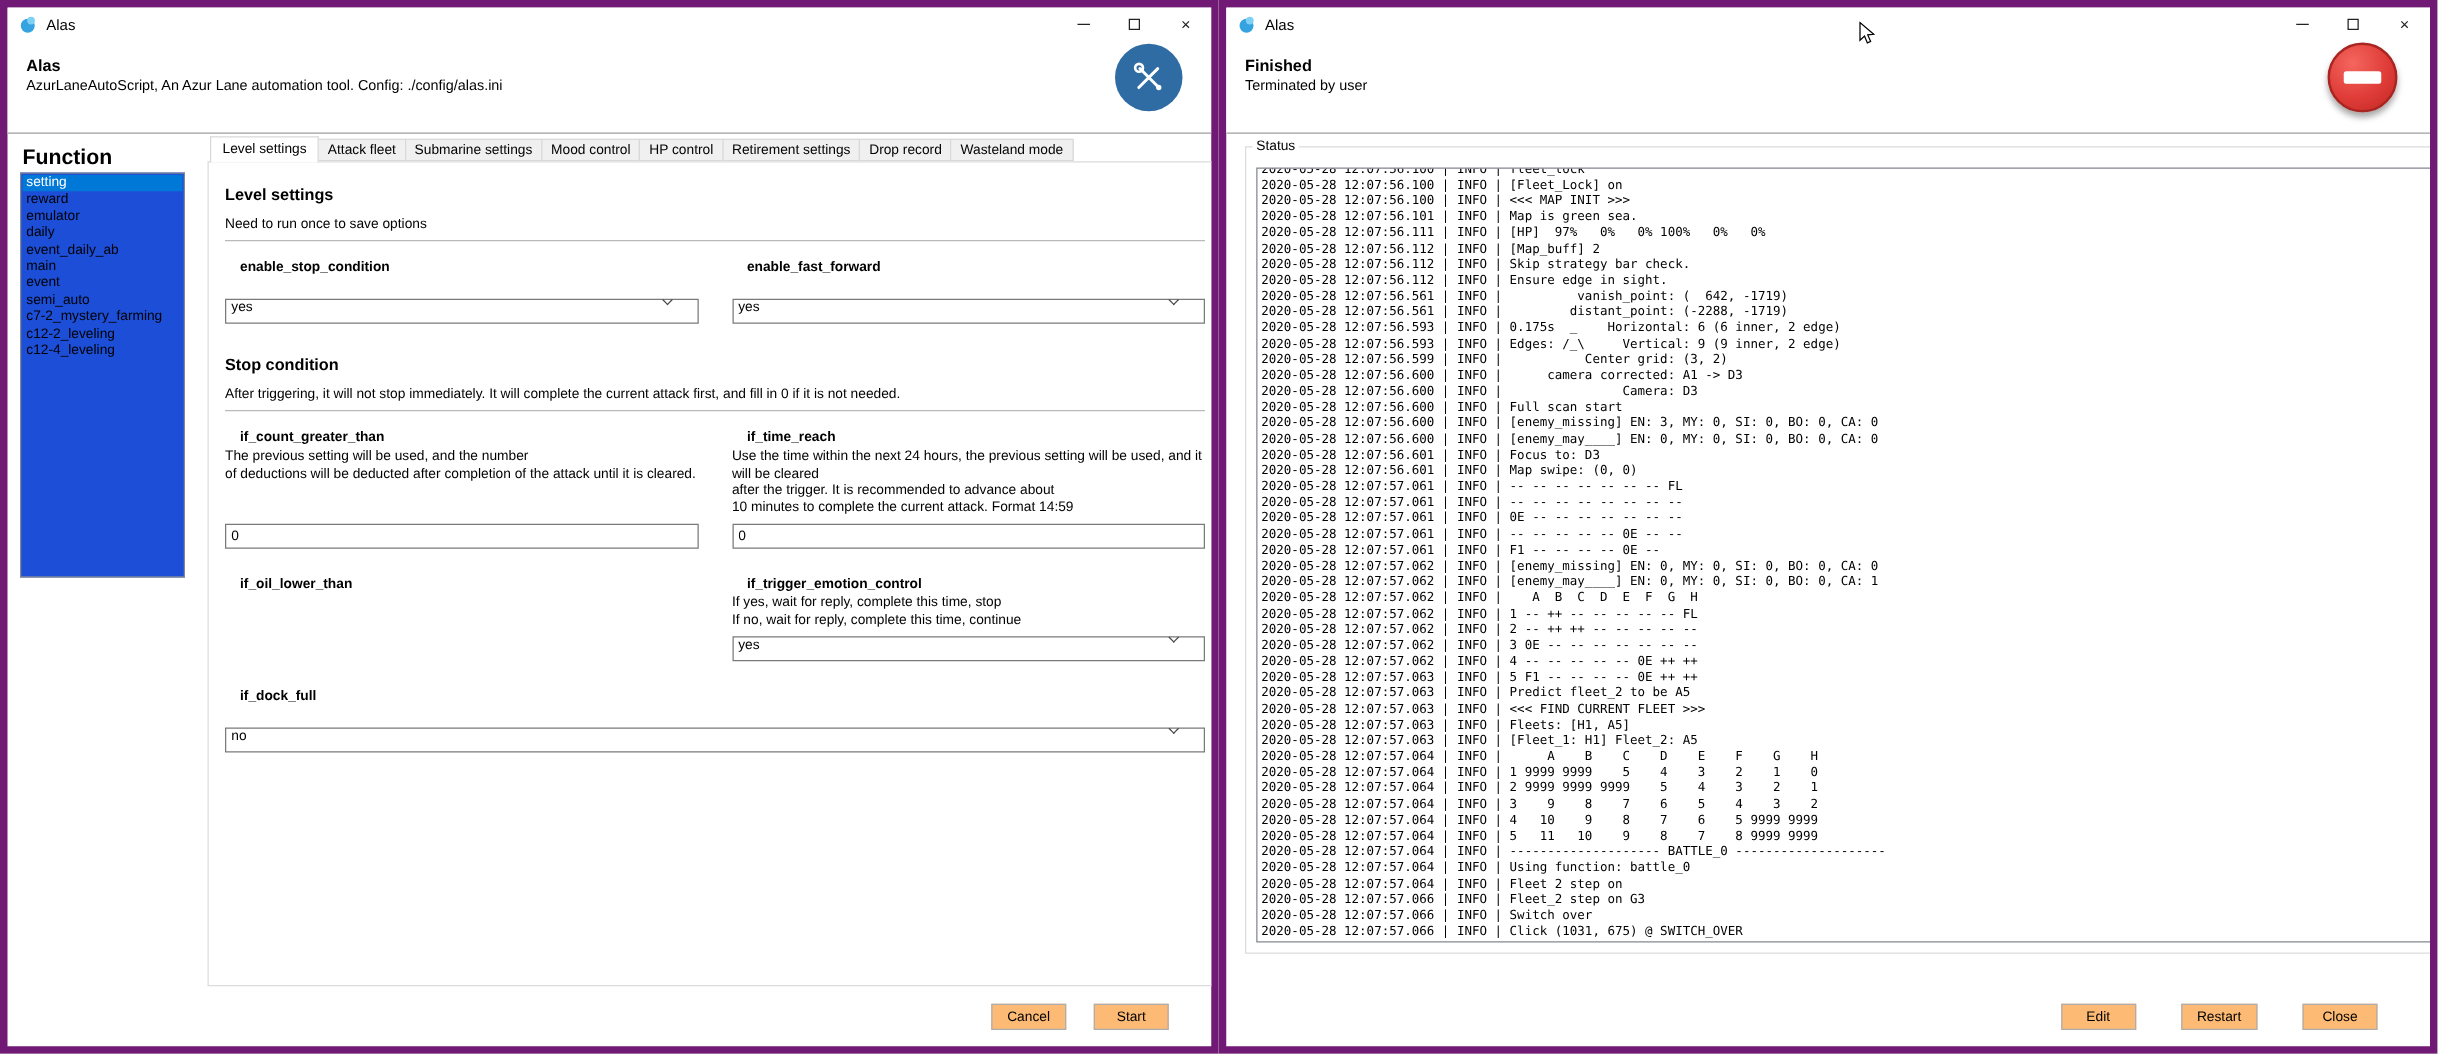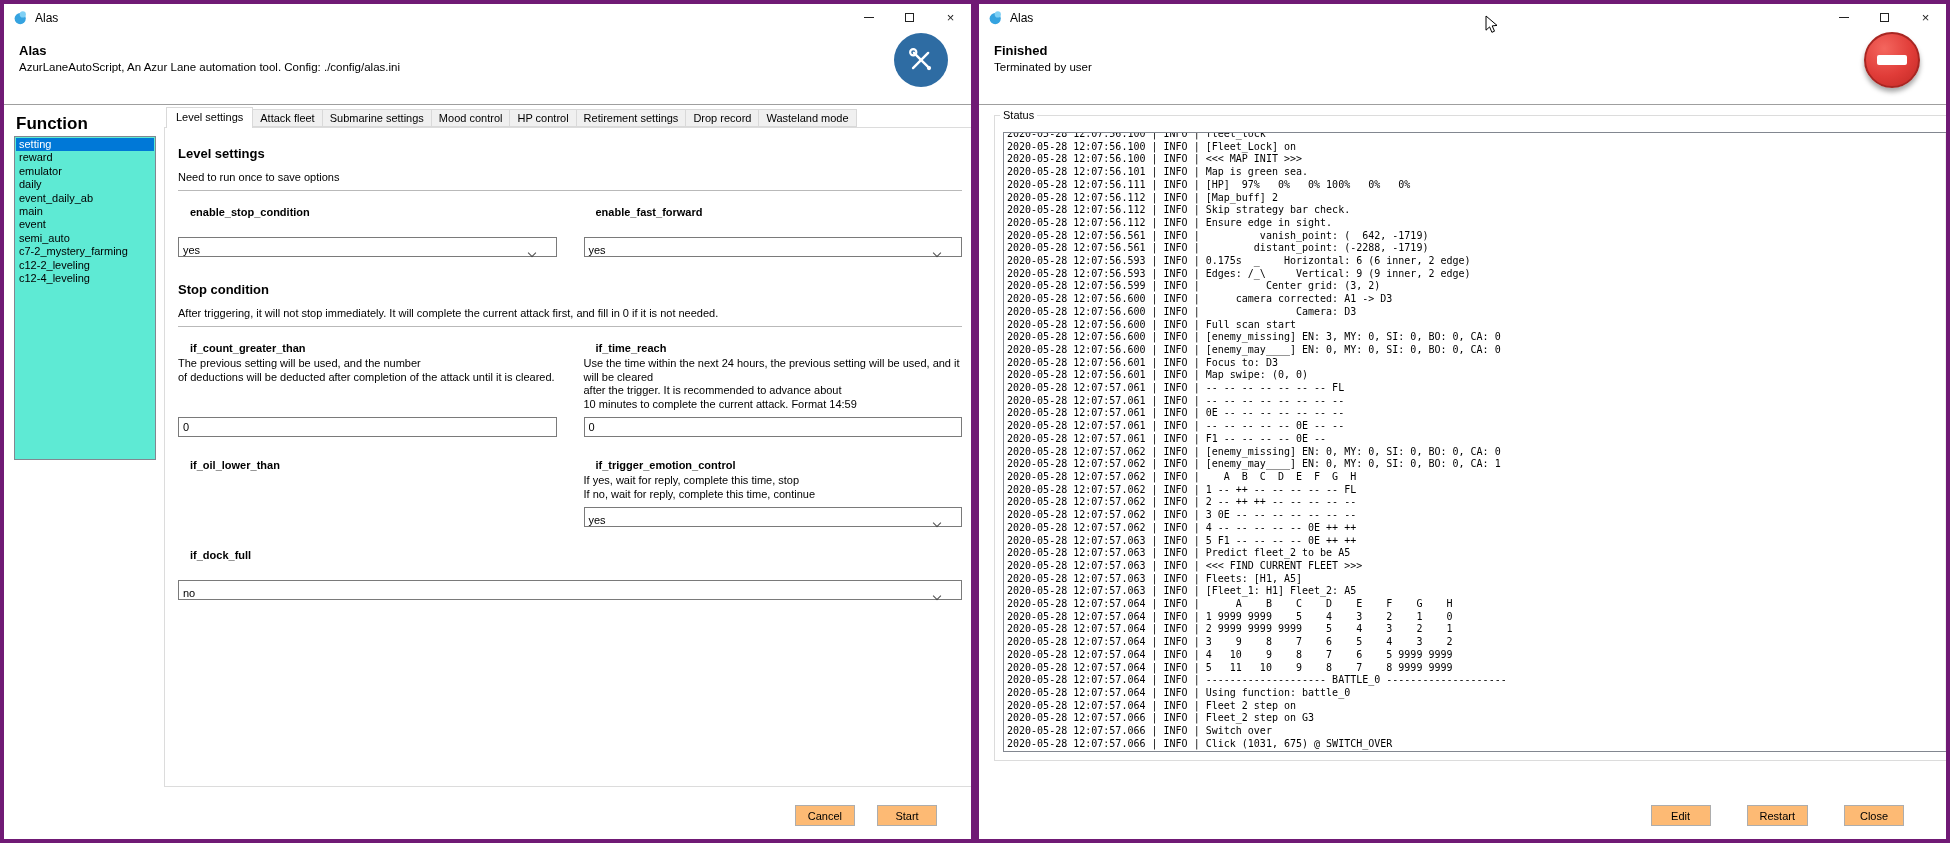--- a/index.html
+++ b/index.html
@@ -4,21 +4,21 @@
 <style>
   * { box-sizing: border-box; }
   html,body { margin:0; padding:0; }
   body {
     width:1950px; height:843px; position:relative;
     background:#8a8a8a;
     font-family:"Liberation Sans", sans-serif;
     color:#000;
     -webkit-font-smoothing:antialiased;
   }
-  .window { position:absolute; top:0; height:843px; width:975px; background:#fff; border:4px solid #701a75; overflow:hidden; }
+  .window { position:absolute; top:0; height:843px; width:975px; background:#fff; border:6px solid #701a75; overflow:hidden; }
   #win-left  { left:0; }
   #win-right { left:975px; }
 
   
   .titlebar { position:absolute; top:0; left:0; right:0; height:27px; background:#fff; display:flex; align-items:center; }
   .tb-icon { margin:0 7px 0 9px; display:flex; }
   .tb-title { font-size:12px; }
   .tb-btns { position:absolute; right:0; top:0; height:27px; display:flex; }
   .tb-btn { width:41px; height:27px; display:flex; align-items:center; justify-content:center; color:#222; }
   .glyph-min { width:10px; height:1px; background:#222; display:block; }
@@ -32,21 +32,21 @@
 
   .tools-icon { position:absolute; right:23px; top:2px; width:54px; height:54px; border-radius:50%;
     background:#2e6ca3; display:flex; align-items:center; justify-content:center; }
   .stop-icon { position:absolute; right:26px; top:1px; width:56px; height:56px; border-radius:50%;
     background:radial-gradient(circle at 35% 28%, #f4665e 0%, #e03c38 55%, #c02824 100%);
     border:2px solid #a82622; box-shadow:0 4px 5px rgba(0,0,0,.35); }
   .stop-bar { position:absolute; left:50%; top:50%; transform:translate(-50%,-50%); width:30px; height:10px; background:#fff; border-radius:2px; }
 
   
   .func-label { position:absolute; left:12px; top:110px; font-size:17px; font-weight:bold; }
-  .func-list { position:absolute; left:10px; top:132px; width:142px; height:324px; border:1px solid #828790; background:#5eead4; padding:1px; overflow:hidden; }
+  .func-list { position:absolute; left:10px; top:132px; width:132px; height:324px; border:1px solid #828790; background:#1d4ed8; padding:1px; overflow:hidden; }
   .lbitem { font-size:11px; line-height:13.4px; padding:0 3px; white-space:nowrap; cursor:default; }
   .lbitem.sel { background:#0078d7; color:#fff; }
 
   
   .tabctrl { position:absolute; left:160px; top:103px; width:813px; }
   .tabs { display:flex; align-items:flex-end; height:20px; padding-left:2px; position:relative; z-index:2; }
   .tab { background:#f0f0f0; border:1px solid #d9d9d9; height:18px; line-height:17px; padding:0 7px; font-size:11px; margin-right:-1px; white-space:nowrap; }
   .tab.active { background:#fff; height:21px; line-height:19px; padding:0 9px; border-bottom:none; margin-bottom:-1px; position:relative; z-index:3; }
   .tabpage { position:relative; width:813px; height:660px; background:#fff; border:1px solid #dcdcdc; padding:16px 14px 0 13px; z-index:1; }
 
@@ -55,21 +55,21 @@
   .rule { border:none; border-top:1px solid #b9b9b9; margin:5px 0 15px; }
   .grid2 { display:grid; grid-template-columns:1fr 1fr; column-gap:27px; }
   .field { display:flex; flex-direction:column; }
   .flabel { font-size:11px; font-weight:bold; margin:0 12px 3px; }
   .fdesc { font-size:11px; line-height:13.5px; white-space:pre-line; margin:0 0 6px; }
   .gap16 { height:16px; }
   .fctl-wrap { margin-top:auto; }
   .mt24 { margin-top:25px; }
   .mt22 { margin-top:22px; }
   .tinput { width:100%; height:20px; border:1px solid #7a7a7a; padding:0 4px; font:11px "Liberation Sans", sans-serif; background:#fff; }
-  .combo { height:20px; border:1px solid #7a7a7a; background:#fff; font-size:11px; display:flex; align-items:flex-end; padding:0 14px 0 4px;gap:24px; }
+  .combo { height:20px; border:1px solid #7a7a7a; background:#fff; font-size:11px; display:flex; align-items:flex-start; padding:0 14px 0 4px;gap:24px; }
   .combo-val { flex:1; }
   .chev { width:6px; height:6px; border-right:1.3px solid #4a4a4a; border-bottom:1.3px solid #4a4a4a; transform:rotate(45deg); margin:-3px 7px 0 0; }
 
   
   .footer { position:absolute; bottom:13px; display:flex; }
   .footer-left  { right:34px; gap:22px; }
   .footer-right { right:42px; gap:36px; }
   .btn { height:21px; min-width:60px; padding:0 12px; background:#fdba74; border:1px solid #adadad; font:11px "Liberation Sans", sans-serif; }
 
   

